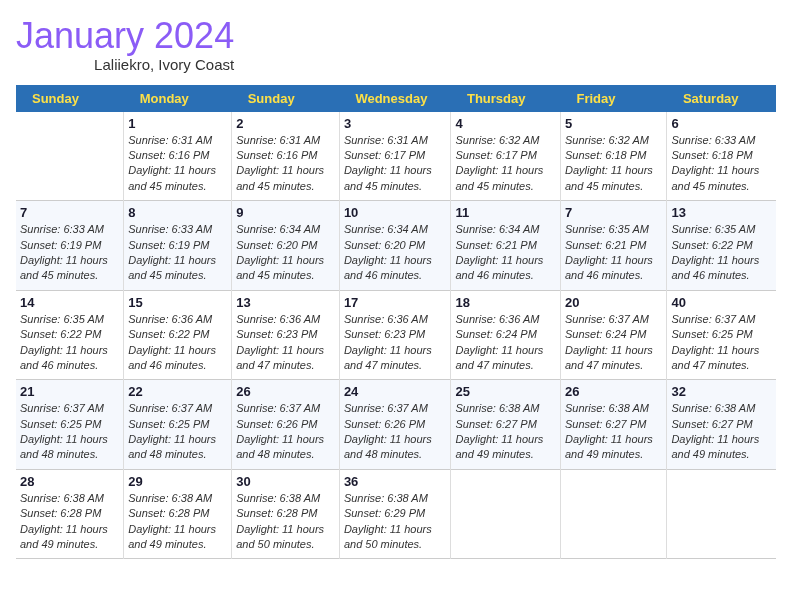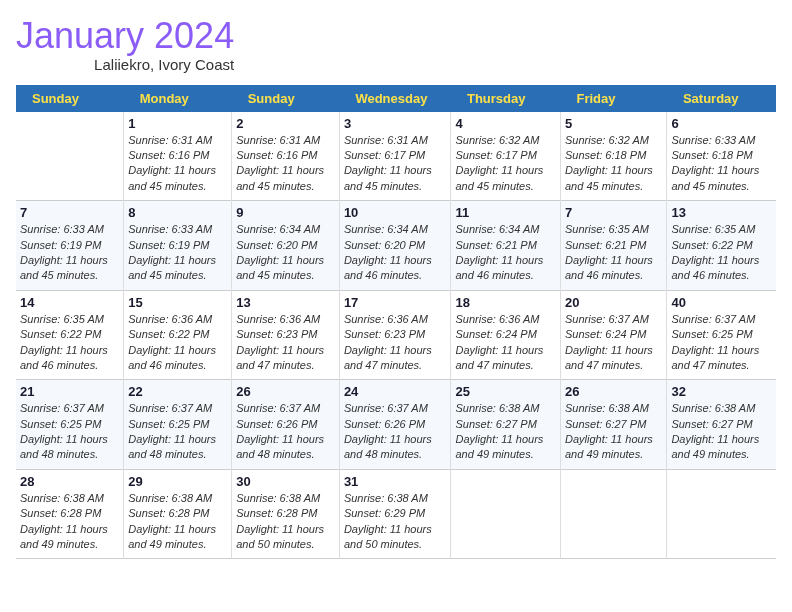--- a/index.html
+++ b/index.html
@@ -241,21 +241,21 @@
         </td>
         <td>
           <span class="day-num">29</span>
           <div class="day-info">Sunrise: 6:38 AM<br>Sunset: 6:28 PM<br>Daylight: 11 hours and 49 minutes.</div>
         </td>
         <td>
           <span class="day-num">30</span>
           <div class="day-info">Sunrise: 6:38 AM<br>Sunset: 6:28 PM<br>Daylight: 11 hours and 50 minutes.</div>
         </td>
         <td>
-          <span class="day-num">31</span>
+          <span class="day-num">36</span>
           <div class="day-info">Sunrise: 6:38 AM<br>Sunset: 6:29 PM<br>Daylight: 11 hours and 50 minutes.</div>
         </td>
         <td class="empty"></td>
         <td class="empty"></td>
         <td class="empty"></td>
       </tr>
     </tbody>
 </table>
 
 </body></html>

